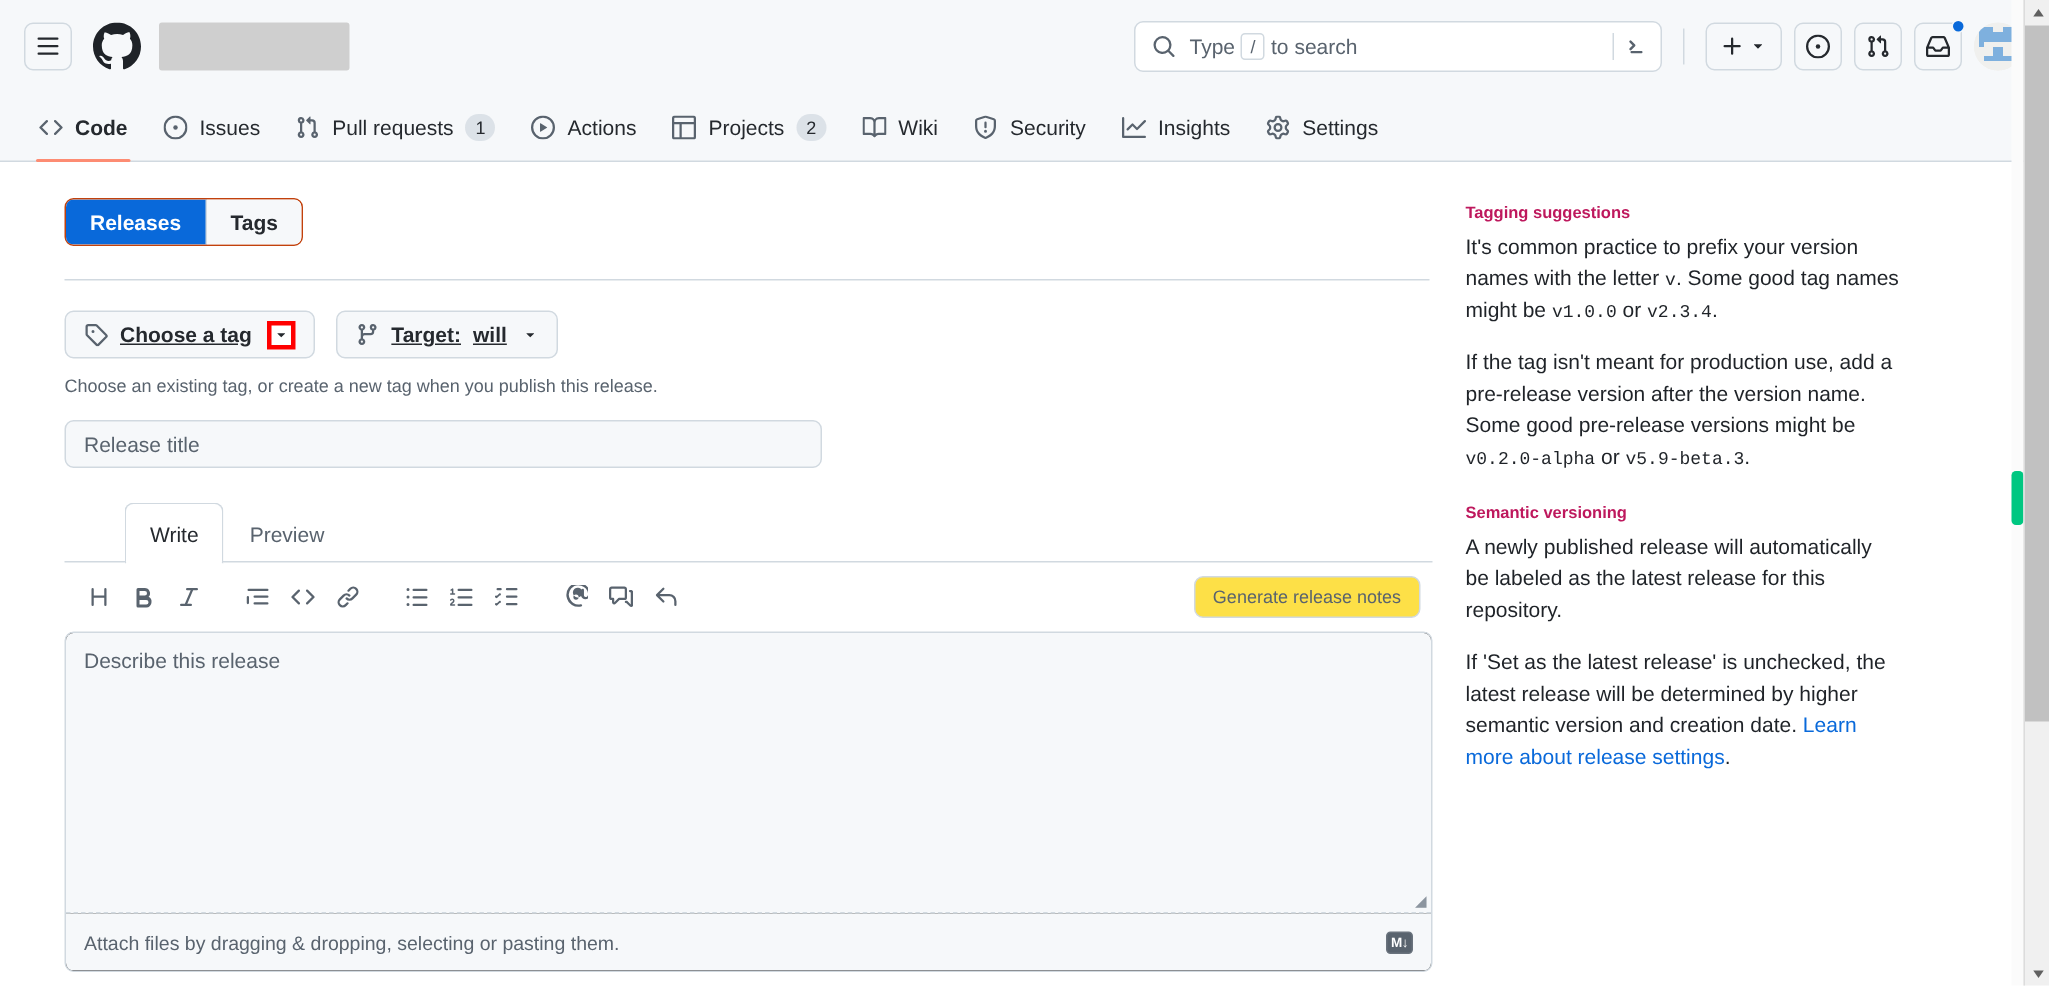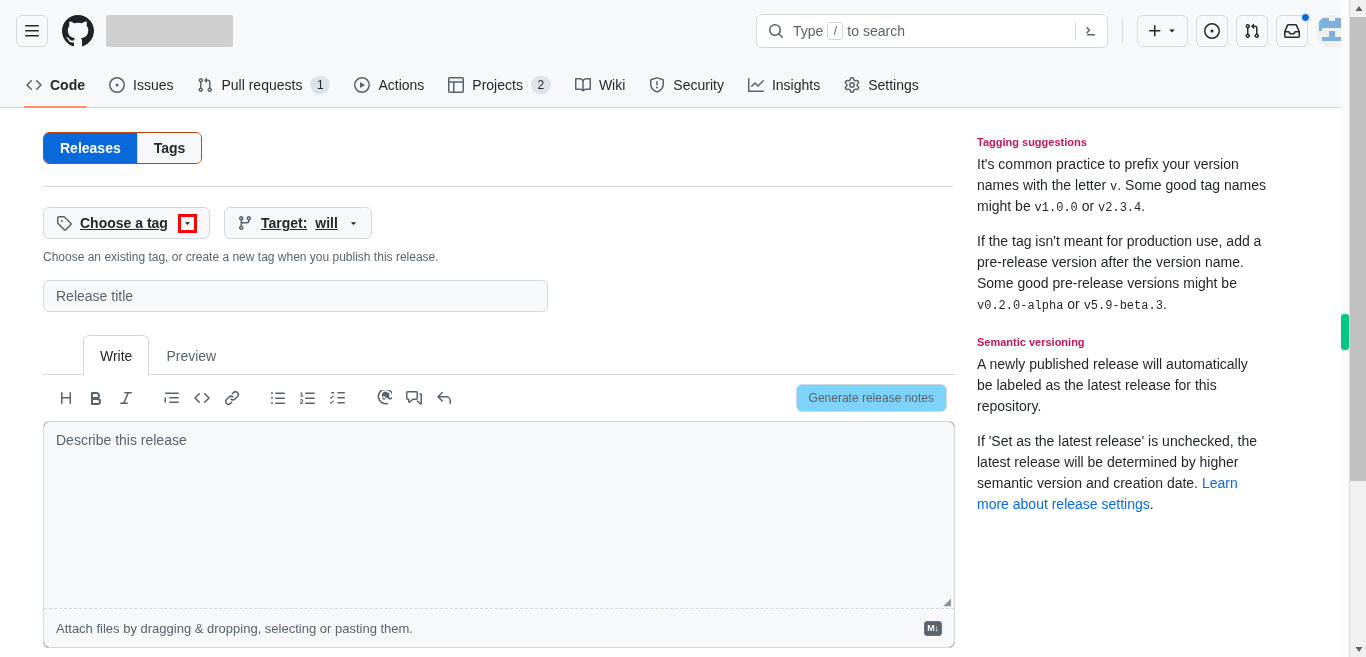--- a/index.html
+++ b/index.html
@@ -295,21 +295,21 @@
     cursor: pointer;
     border-radius: 6px;
     margin: 0 1px;
   }
   .tb-sep { width: 16px; }
   .tb-right { margin-left: auto; }
   .gen-btn {
     height: 28px;
     border: 1px solid #d1d9e0;
     border-radius: 6px;
-    background: #7dd3fc;
+    background: #fde047;
     font-size: 12px;
     color: #59636e;
     padding: 0 12px;
     display: inline-flex;
     align-items: center;
     cursor: pointer;
   }
 
   .textarea-wrap {
     border: 1px solid #d1d9e0;

